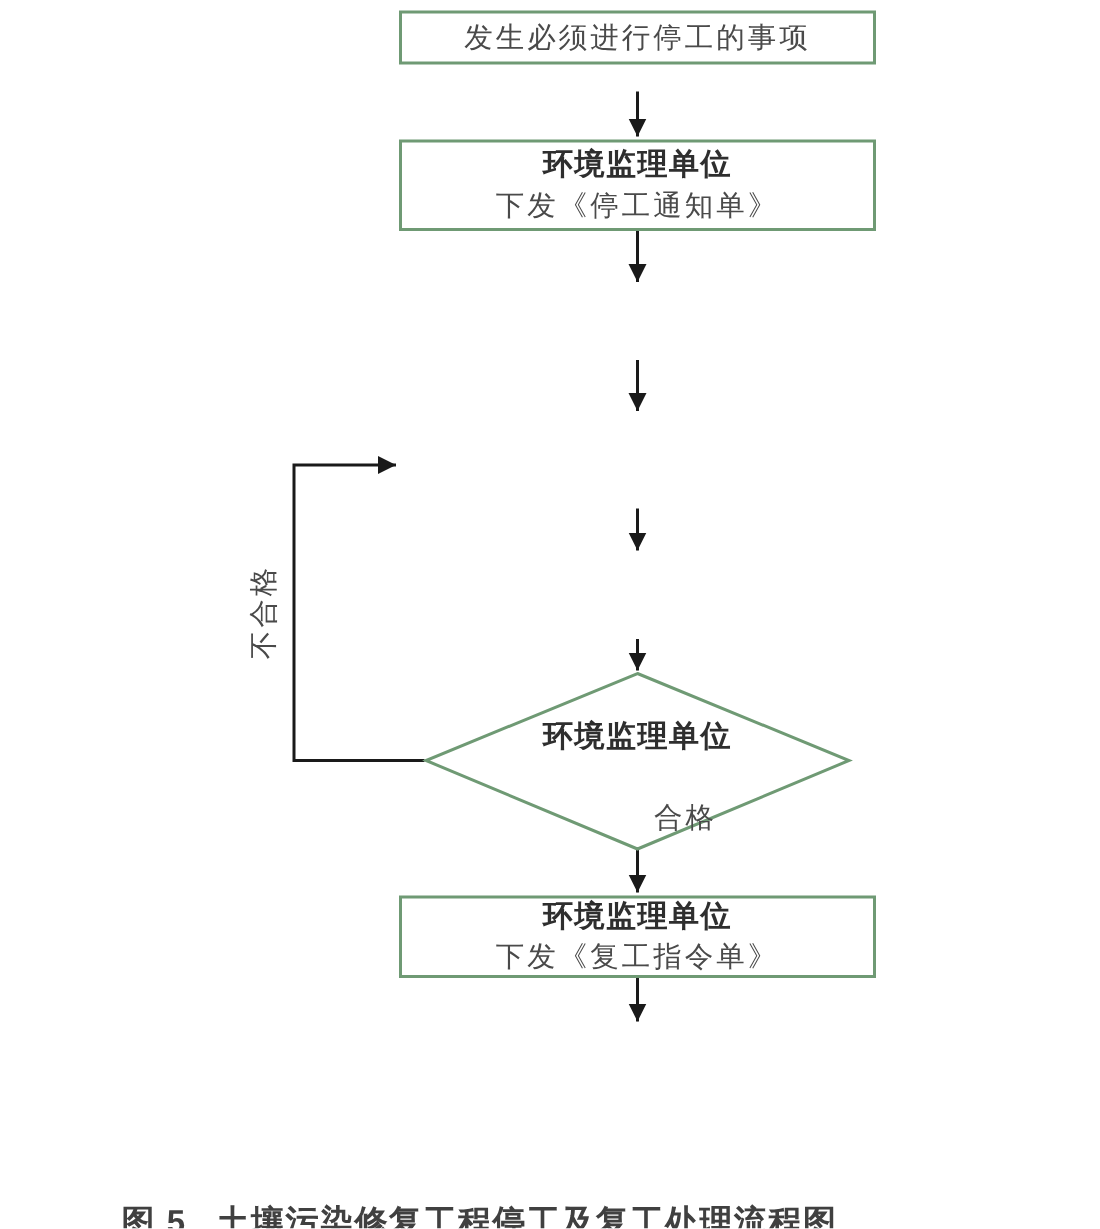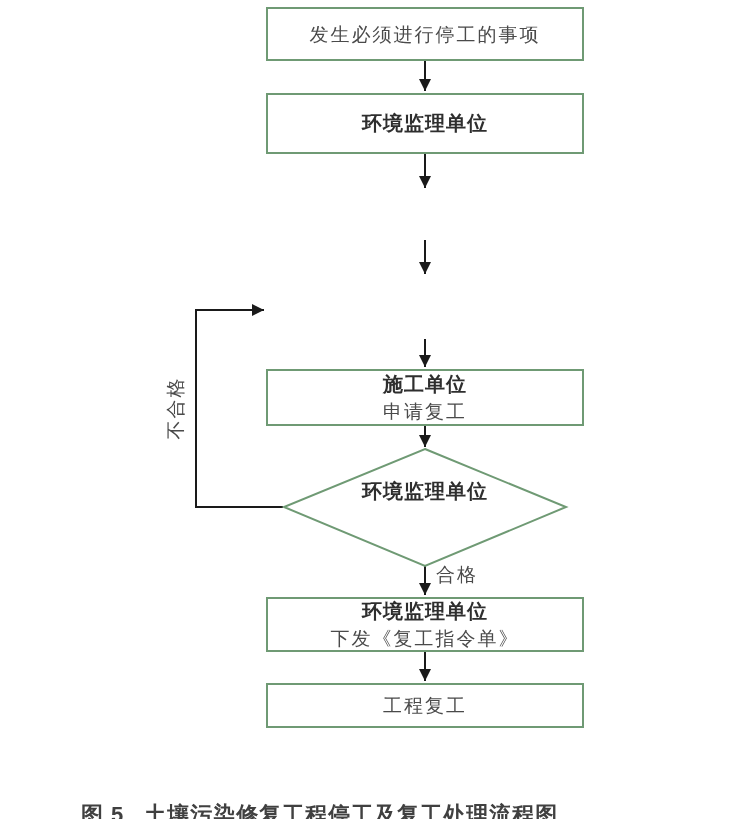--- a/index.html
+++ b/index.html
@@ -73,21 +73,21 @@
   }
   .edge-label {
     position: absolute;
     font-size: 19px;
     letter-spacing: 2px;
     color: #4a4a4a;
     white-space: nowrap;
   }
   #label-pass {
     left: 436px;
-    top: 562px;
+    top: 532px;
     font-family: Liberation Serif, serif;
   }
   #label-fail {
     left: 136px;
     top: 395px;
     width: 80px;
     text-align: center;
     transform: rotate(-90deg);
     transform-origin: center center;
   }
@@ -125,47 +125,41 @@
     <line x1="425" y1="339" x2="425" y2="367" stroke="#1a1a1a" stroke-width="2" marker-end="url(#arrowhead)"></line>
     <line x1="425" y1="426" x2="425" y2="447" stroke="#1a1a1a" stroke-width="2" marker-end="url(#arrowhead)"></line>
     <line x1="425" y1="566" x2="425" y2="595" stroke="#1a1a1a" stroke-width="2" marker-end="url(#arrowhead)"></line>
     <line x1="425" y1="652" x2="425" y2="681" stroke="#1a1a1a" stroke-width="2" marker-end="url(#arrowhead)"></line>
 
     <path d="M283,507 L196,507 L196,310 L264,310" fill="none" stroke="#1a1a1a" stroke-width="2" marker-end="url(#arrowhead)"></path>
 
     <polygon points="425,449 566,507 425,566 284,507" fill="#ffffff" stroke="#6f9a74" stroke-width="2"></polygon>
   </svg>
 
-  <div class="node" style="top:7px;   height:54px;align-items:center;">
+  <div class="node" style="top:7px;   height:36px;align-items:center;">
     <div class="txt">发生必须进行停工的事项</div>
   </div>
 
   <div class="node" style="top:93px;  height:61px;">
     <div class="ttl">环境监理单位</div>
+    <div class="txt">下发《停工通知单》</div>
   </div>
 
 
 
-  <div class="node" style="top:369px; height:57px;">
-    <div class="ttl">施工单位</div>
-    <div class="txt">申请复工</div>
-  </div>
 
   <div class="diamond-text">
     <div class="ttl">环境监理单位</div>
   </div>
 
   <div class="node" style="top:597px; height:55px;">
     <div class="ttl">环境监理单位</div>
     <div class="txt">下发《复工指令单》</div>
   </div>
 
-  <div class="node" style="top:683px; height:45px;">
-    <div class="txt">工程复工</div>
-  </div>
 
   <div class="edge-label" id="label-pass">合格</div>
   <div class="edge-label" id="label-fail">不合格</div>
 
   <div id="caption">
     <span class="caption-prefix">图 5</span><span class="caption-title">土壤污染修复工程停工及复工处理流程图</span>
   </div>
 
 </div>
 

